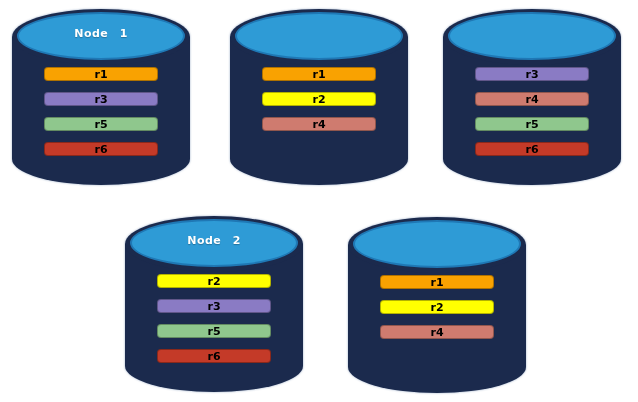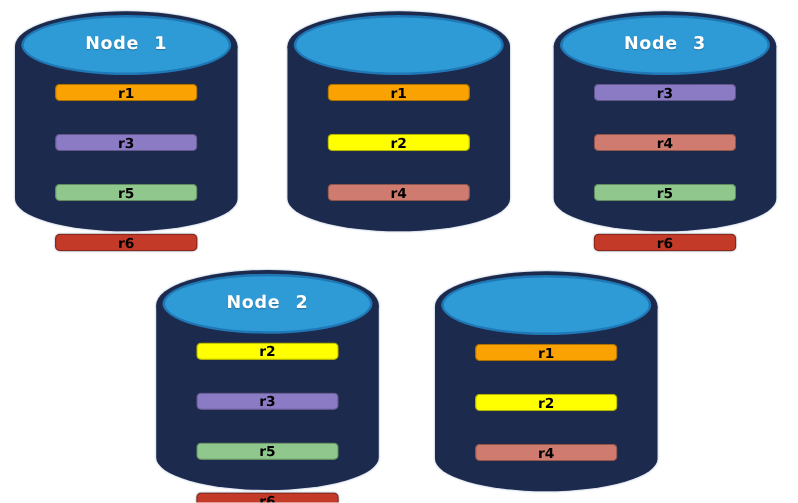--- a/index.html
+++ b/index.html
@@ -41,33 +41,33 @@
     background: #2E9BD6;
     border: 2px solid #1F78B5;
     border-radius: 50%;
     box-sizing: border-box;
   }
   .node-title {
     position: absolute;
     left: 0; right: 0; top: 18px;
     text-align: center;
     color: #ffffff;
-    font-size: 14px;
+    font-size: 11px;
     font-weight: bold;
     letter-spacing: 0.5px;
     word-spacing: 7px;
     text-shadow: 0 1px 1px rgba(0,0,0,0.25);
   }
   .bars {
     position: absolute;
     left: 0; right: 0; top: 58px;
     display: flex;
     flex-direction: column;
     align-items: center;
-    gap: 26px;
+    gap: 11px;
   }
   .bar {
     width: 114px; height: 14px;
     box-sizing: border-box;
     border: 1px solid rgba(0,0,0,0.30);
     border-radius: 4px;
     display: flex;
     align-items: center;
     justify-content: center;
     font-size: 11px;
@@ -102,21 +102,20 @@
       <div class="bar" style="background-color: rgb(249, 162, 1);">r1</div>
       <div class="bar" style="background-color: rgb(255, 255, 0);">r2</div>
       <div class="bar" style="background-color: rgb(207, 123, 111);">r4</div>
     </div>
   </div>
 
   <div class="node n3">
     <div class="cyl-body" style="background-color: rgb(27, 42, 77);"></div>
     <div class="cyl-rim" style="background-color: rgb(27, 42, 77);"></div>
     <div class="cyl-top" style="background-color: rgb(46, 155, 214);"></div>
-    <div class="node-title">Node 3</div>
     <div class="bars">
       <div class="bar" style="background-color: rgb(138, 123, 196);">r3</div>
       <div class="bar" style="background-color: rgb(207, 123, 111);">r4</div>
       <div class="bar" style="background-color: rgb(143, 199, 141);">r5</div>
       <div class="bar" style="background-color: rgb(196, 58, 40);">r6</div>
     </div>
   </div>
 
   <div class="node n4">
     <div class="cyl-body" style="background-color: rgb(27, 42, 77);"></div>

